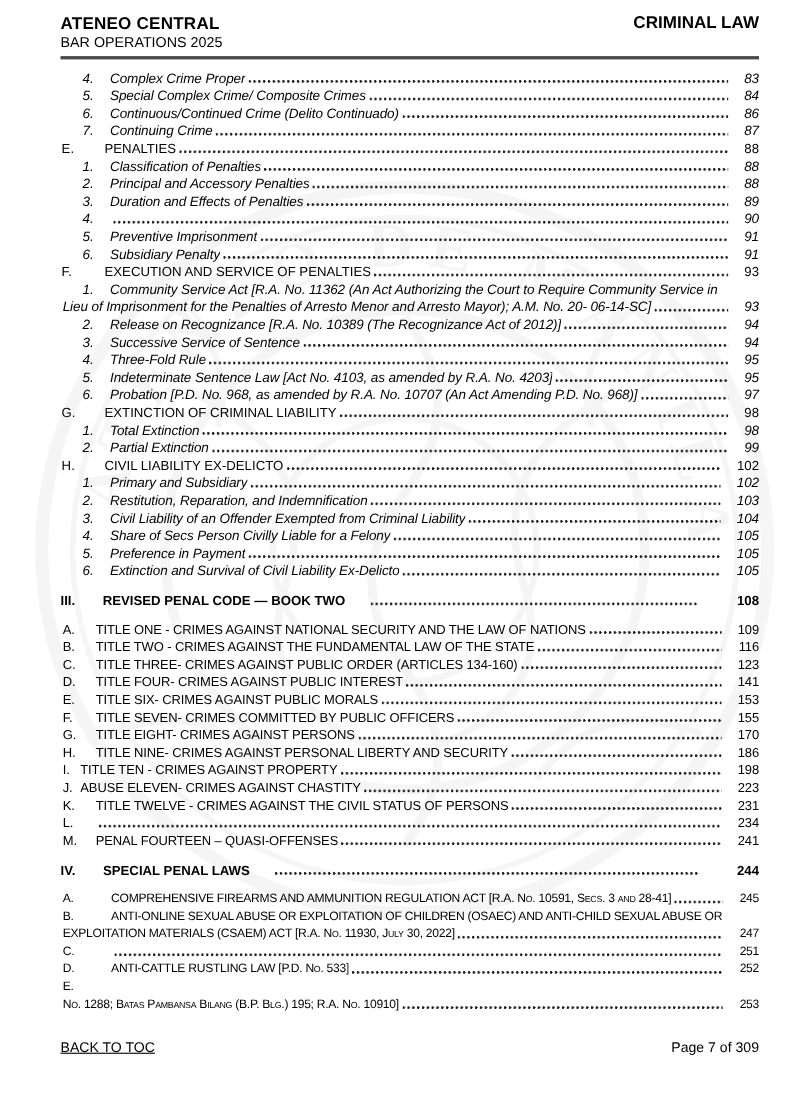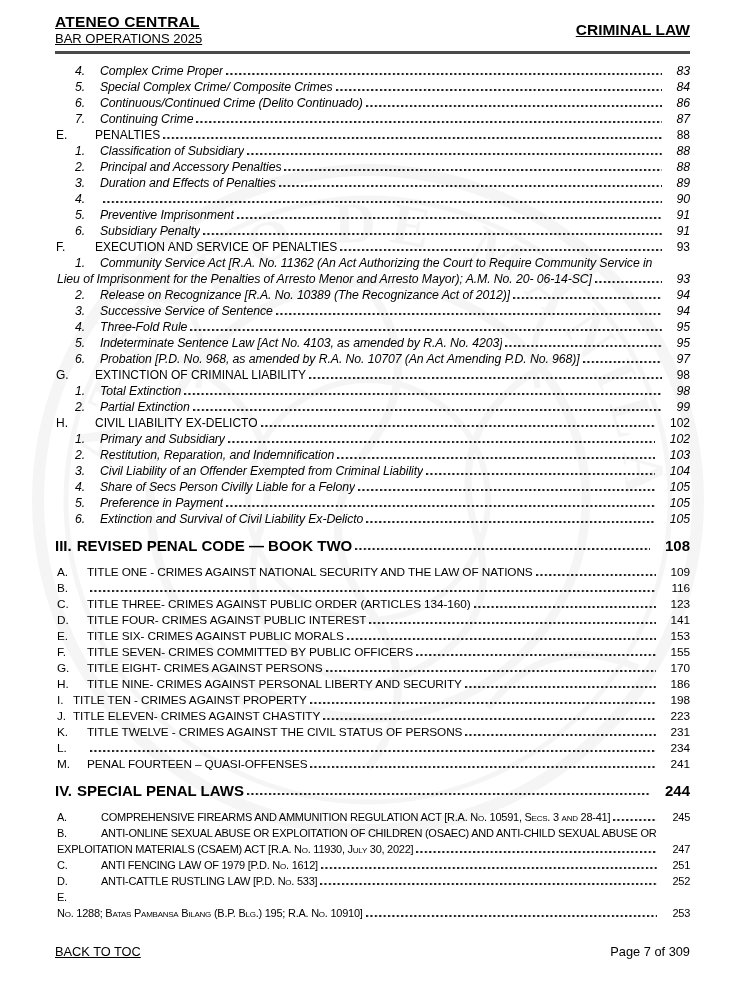--- a/index.html
+++ b/index.html
@@ -6,21 +6,21 @@
   *{ box-sizing:border-box; }
   html,body{ margin:0; padding:0; }
   body{
     width:736px; height:1001px; background:#ffffff; color:var(--ink);
     font-family:"Liberation Sans", sans-serif; position:relative; overflow:hidden;
   }
   .watermark{ position:absolute; left:18px; top:108px; z-index:0; opacity:.062; }
   .content{ position:relative; z-index:1; padding:13px 46px 0 55px; }
 
   
-  .hdr{ display:flex; justify-content:space-between; align-items:center;text-decoration:underline; }
+  .hdr{ display:flex; justify-content:space-between; align-items:flex-start; }
   .org{ font-weight:700; font-size:15.5px; letter-spacing:.2px; line-height:18px; }
   .sub{ font-size:13px; line-height:16px; }
   .subject{ font-weight:700; font-size:15.5px; line-height:16px; }
   .rule{ height:3px; background:var(--rule); margin-top:4px; }
 
   
   .toc{ margin-top:9px; }
   .row{ }
   .line{ display:flex; align-items:flex-end; height:16px; }
   .lbl,.ttl,.t2,.pg{ line-height:16px; white-space:nowrap; }
@@ -43,21 +43,21 @@
   .lvl-letter3 .line{ font-size:11.8px; letter-spacing:-.1px; }
   .lvl-letter3 .lbl{ margin-left:2px; width:30px; }
   .lvl-letter3n .line{ font-size:11.8px; letter-spacing:-.1px; }
   .lvl-letter3n .lbl{ margin-left:2px; width:16px; }
 
   .lvl-letter4 .line{ font-size:11px; letter-spacing:-.25px; }
   .lvl-letter4 .lbl{ margin-left:2px; width:44px; }
   .lvl-letter4 .ttl, .lvl-letter4 .t2{ font-variant:small-caps; }
 
   .lvl-main{ margin:11px 0 10px; }
-  .lvl-main .line{ font-weight:700; font-size:15px; }
+  .lvl-main .line{ font-weight:700; font-size:12px;gap:20px; }
   .lvl-main .lbl{ margin-right:5px; }
 
   
   .ftr{
     position:absolute; left:55px; right:46px; top:944px; z-index:1;
     display:flex; justify-content:space-between; align-items:flex-start; font-size:12.8px;
   }
   .back{ text-decoration:underline; cursor:pointer; }
 </style>
 </head>
@@ -130,21 +130,21 @@
         <div class="line">
           <span class="lbl">E.</span>
           <span class="ttl">PENALTIES</span>
           <span class="leader"></span>
           <span class="pg">88</span>
         </div>
       </div>
       <div class="row lvl-num">
         <div class="line">
           <span class="lbl">1.</span>
-          <span class="ttl">Classification of Subsidiary</span>
+          <span class="ttl">Classification of Penalties</span>
           <span class="leader"></span>
           <span class="pg">88</span>
         </div>
       </div>
       <div class="row lvl-num">
         <div class="line">
           <span class="lbl">2.</span>
           <span class="ttl">Principal and Accessory Penalties</span>
           <span class="leader"></span>
           <span class="pg">88</span>
@@ -332,20 +332,21 @@
         <div class="line">
           <span class="lbl">A.</span>
           <span class="ttl">TITLE ONE - CRIMES AGAINST NATIONAL SECURITY AND THE LAW OF NATIONS</span>
           <span class="leader"></span>
           <span class="pg">109</span>
         </div>
       </div>
       <div class="row lvl-letter3">
         <div class="line">
           <span class="lbl">B.</span>
+          <span class="ttl">TITLE TWO - CRIMES AGAINST THE FUNDAMENTAL LAW OF THE STATE</span>
           <span class="leader"></span>
           <span class="pg">116</span>
         </div>
       </div>
       <div class="row lvl-letter3">
         <div class="line">
           <span class="lbl">C.</span>
           <span class="ttl">TITLE THREE- CRIMES AGAINST PUBLIC ORDER (ARTICLES 134-160)</span>
           <span class="leader"></span>
           <span class="pg">123</span>
@@ -395,21 +396,21 @@
         <div class="line">
           <span class="lbl">I.</span>
           <span class="ttl">TITLE TEN - CRIMES AGAINST PROPERTY</span>
           <span class="leader"></span>
           <span class="pg">198</span>
         </div>
       </div>
       <div class="row lvl-letter3n">
         <div class="line">
           <span class="lbl">J.</span>
-          <span class="ttl">TITLE ELEVEN- CRIMES AGAINST CHASTITY</span>
+          <span class="ttl">ABUSE ELEVEN- CRIMES AGAINST CHASTITY</span>
           <span class="leader"></span>
           <span class="pg">223</span>
         </div>
       </div>
       <div class="row lvl-letter3">
         <div class="line">
           <span class="lbl">K.</span>
           <span class="ttl">TITLE TWELVE - CRIMES AGAINST THE CIVIL STATUS OF PERSONS</span>
           <span class="leader"></span>
           <span class="pg">231</span>
@@ -453,21 +454,20 @@
         </div>
         <div class="line">
           <span class="t2">EXPLOITATION MATERIALS (CSAEM) ACT [R.A. No. 11930, July 30, 2022]</span>
           <span class="leader"></span>
           <span class="pg">247</span>
         </div>
       </div>
       <div class="row lvl-letter4">
         <div class="line">
           <span class="lbl">C.</span>
-          <span class="ttl">ANTI FENCING LAW OF 1979 [P.D. No. 1612]</span>
           <span class="leader"></span>
           <span class="pg">251</span>
         </div>
       </div>
       <div class="row lvl-letter4">
         <div class="line">
           <span class="lbl">D.</span>
           <span class="ttl">ANTI-CATTLE RUSTLING LAW [P.D. No. 533]</span>
           <span class="leader"></span>
           <span class="pg">252</span>

